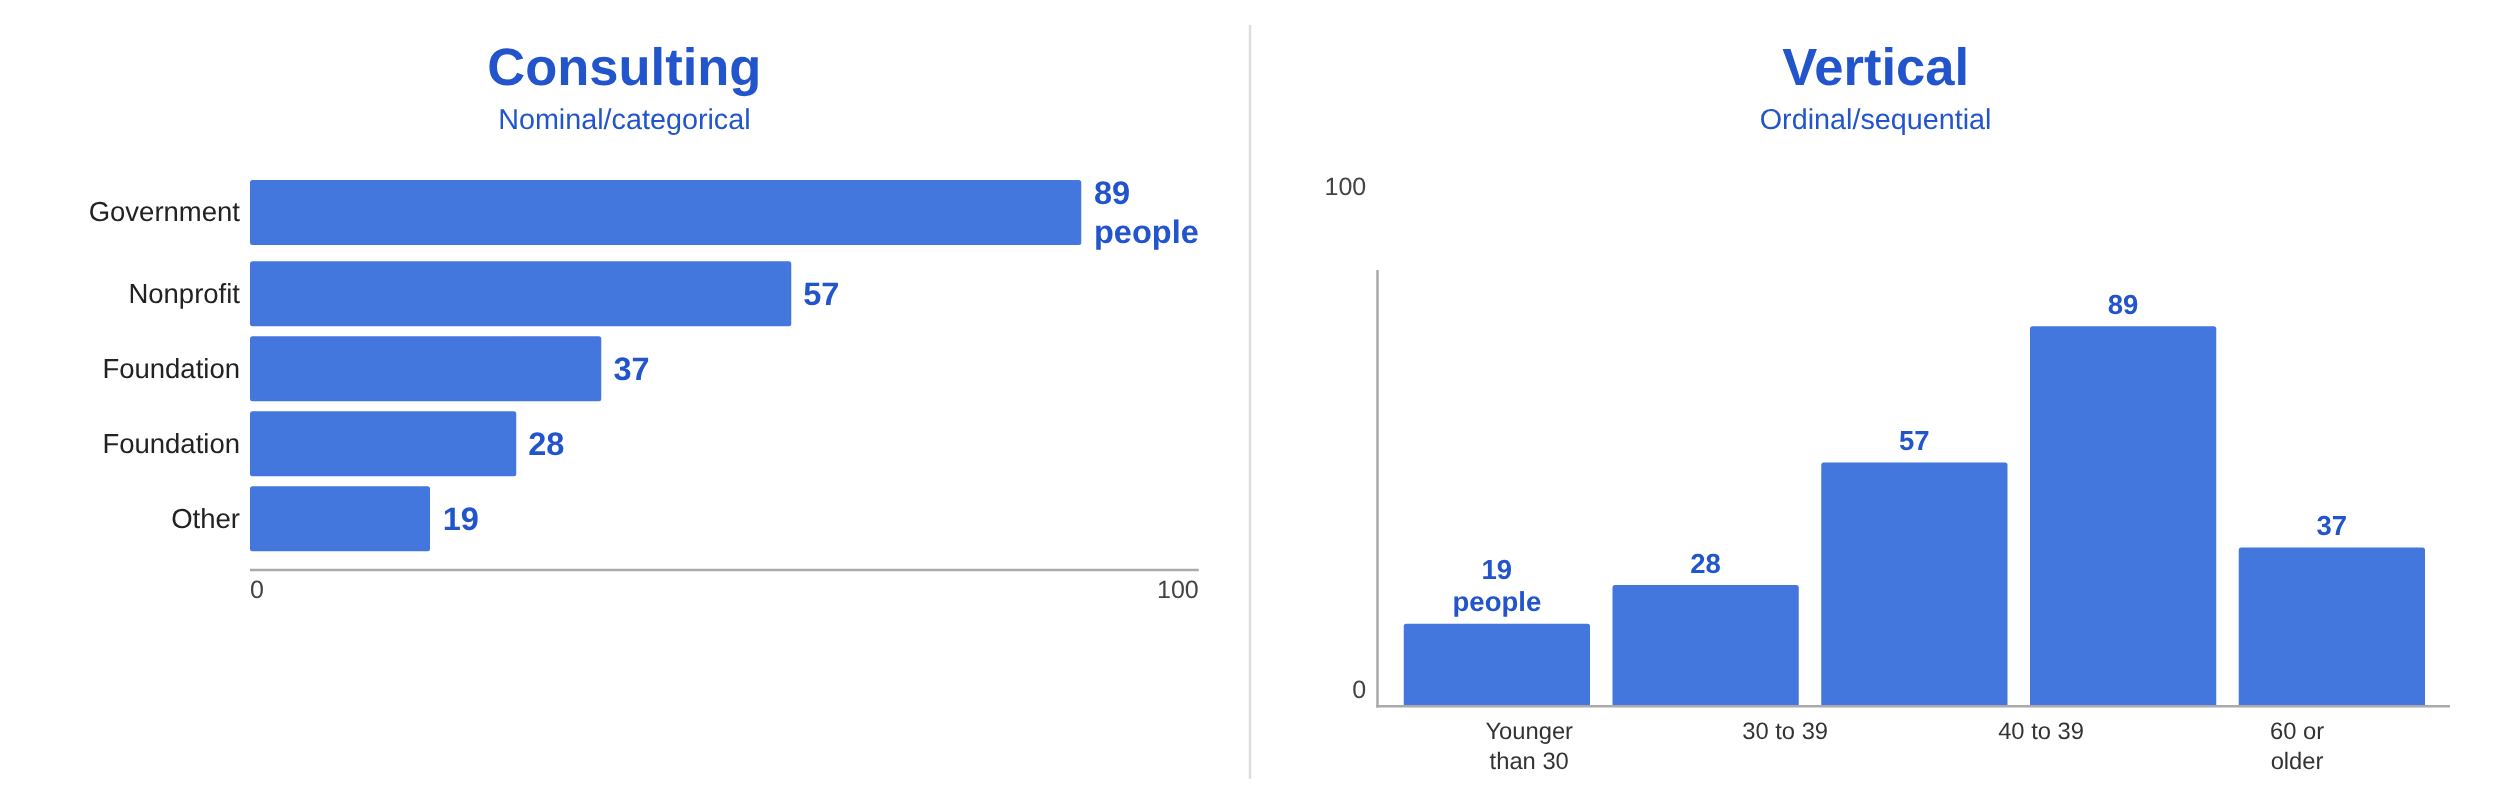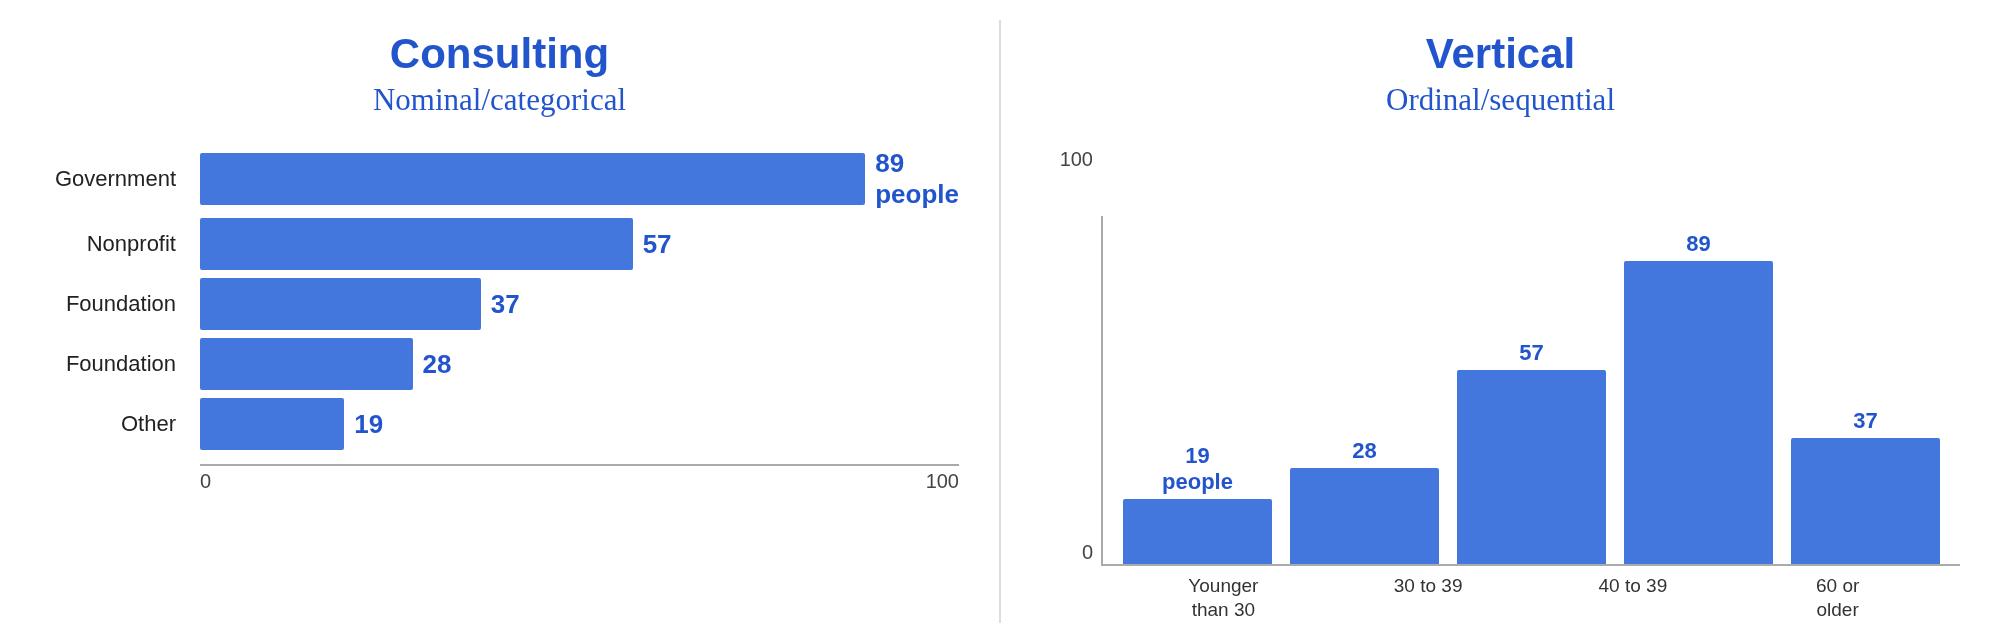--- a/index.html
+++ b/index.html
@@ -18,43 +18,42 @@
       align-items: center;
       padding: 30px 40px 20px 40px;
     }
     .chart-title {
       font-size: 42px;
       font-weight: 900;
       color: #2255cc;
       margin-bottom: 4px;
     }
     .chart-subtitle {
-      font-size: 31px;
+      font-size: 23px;
       color: #2255cc;
       margin-bottom: 30px;
-      font-family: Liberation Serif, serif;
     }
     
     .h-chart-area {
       width: 100%;
       display: flex;
       flex-direction: column;
       gap: 0;
     }
     .h-row {
       display: flex;
       align-items: center;
       margin-bottom: 8px;
     }
     .h-label {
       width: 160px;
       text-align: right;
       font-size: 22px;
       color: #222;
-      padding-right: 24px;
+      padding-right: 8px;
       flex-shrink: 0;
     }
     .h-bar-container {
       flex: 1;
       display: flex;
       align-items: center;
     }
     .h-bar {
       background: #4477dd;
       height: 52px;

